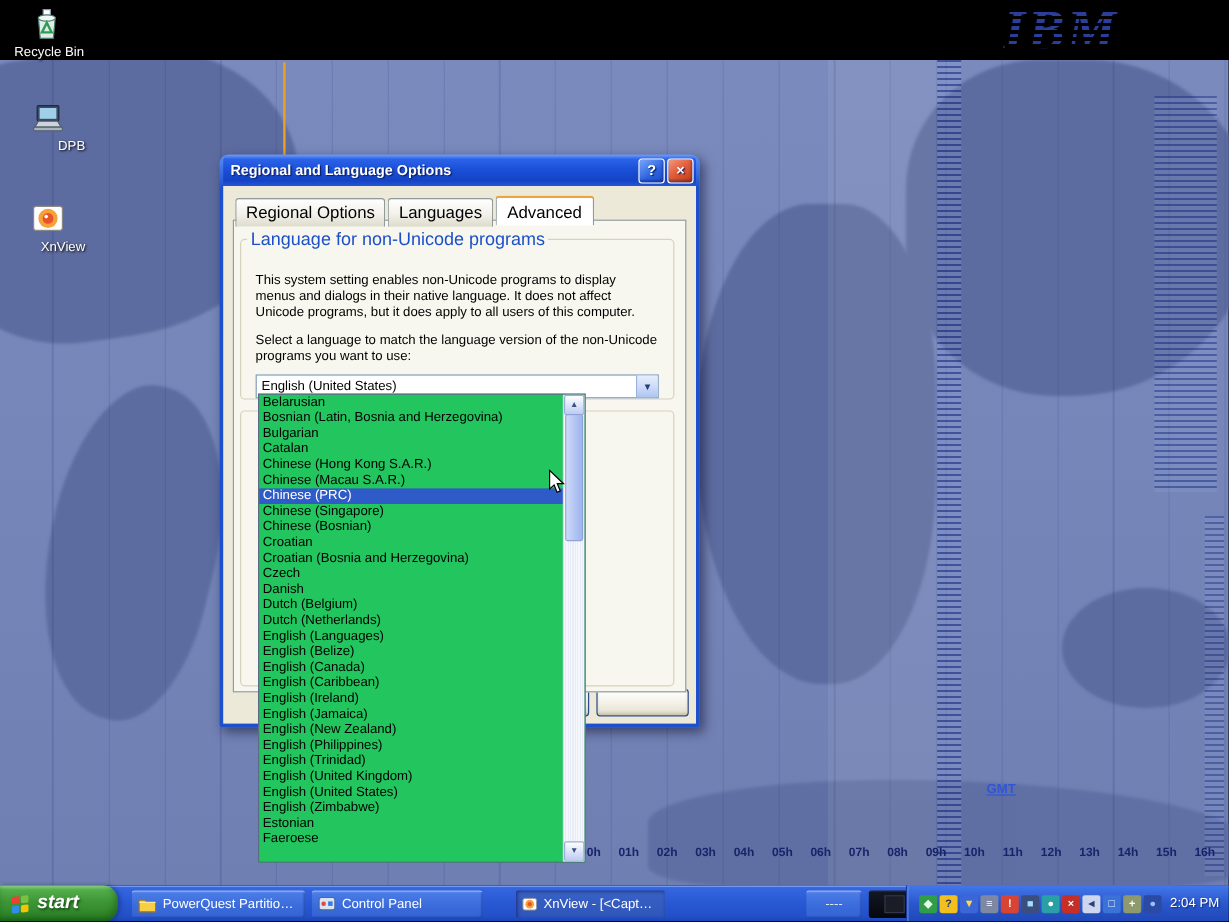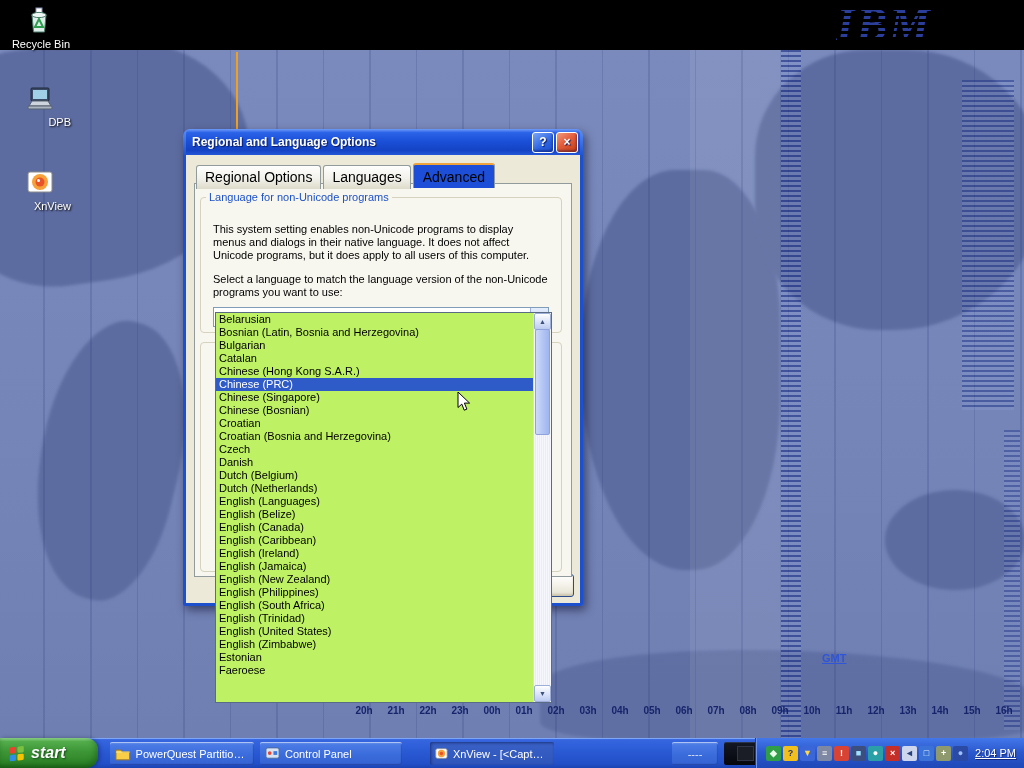--- a/index.html
+++ b/index.html
@@ -51,42 +51,42 @@
   .tb-btn{width:20px;height:19px;border:1px solid #fff;border-radius:3px;display:flex;align-items:center;
     justify-content:center;color:#fff;font-weight:bold;font-size:12px;
     box-shadow:inset -1px -2px 2px rgba(0,0,60,.35);cursor:default;}
   .tb-help{background:linear-gradient(145deg,#79a5f8,#2b62e0 60%,#1c4ecb);}
   .tb-close{background:linear-gradient(145deg,#f29a7e,#e25d3b 45%,#c33c12);}
   .dialog-body{position:relative;height:calc(100% - 26px);background:#ECE9D8;}
   .tabstrip{position:absolute;top:8px;left:10px;display:flex;z-index:3;}
   .tab{font-size:14px;padding:3px 8px 2px;margin-right:2px;position:relative;top:2px;color:#000;
     background:linear-gradient(#fefefe,#f2f1ea 55%,#dddbca);
     border:1px solid #919B9C;border-bottom:none;border-radius:3px 3px 0 0;cursor:default;}
-  .tab.active{background:#1d4ed8;top:0;border-top:2px solid #f0a23c;padding:4px 9px 3px;margin-bottom:-1px;z-index:4;}
+  .tab.active{background:#ffffff;top:0;border-top:2px solid #f0a23c;padding:4px 9px 3px;margin-bottom:-1px;z-index:4;}
   .tab-page{position:absolute;top:28px;left:8px;right:8px;height:392px;background:#F8F7EF;
     border:1px solid #919B9C;z-index:1;}
   fieldset.group{position:absolute;border:1px solid #d5d2bd;border-radius:4px;margin:0;padding:0;}
-  fieldset.group legend{font-size:11px;color:#1c50c8;padding:0 3px;margin-left:5px;}
+  fieldset.group legend{font-size:15px;color:#1c50c8;padding:0 3px;margin-left:5px;}
   .g1{left:5px;top:7px;right:9px;height:140px;}
   .g2{left:5px;top:158px;right:9px;height:228px;}
   .desc{position:absolute;left:12px;top:20px;width:334px;margin:0;font-size:11px;line-height:13px;color:#000;}
   .desc2{position:absolute;left:12px;top:70px;width:344px;margin:0;font-size:11px;line-height:13px;color:#000;}
   .combo{position:absolute;left:12px;right:12px;top:104px;height:20px;box-sizing:border-box;
     background:#fff;border:1px solid #7F9DB9;display:flex;align-items:center;font-size:11px;padding-left:4px;}
   .combo-text{flex:1;white-space:nowrap;overflow:hidden;}
   .combo-btn{width:17px;align-self:stretch;display:flex;align-items:center;justify-content:center;
     font-size:8px;color:#27407c;border-left:1px solid #9ab0dc;
     background:linear-gradient(180deg,#e6eefc,#cfdcf8 50%,#aec4f0);}
   .dlg-buttons{position:absolute;bottom:6px;right:6px;display:flex;gap:6px;}
   .xp-btn{width:75px;height:21px;border:1px solid #2a4a8c;border-radius:3px;
     background:linear-gradient(180deg,#fff,#f2f0e6 55%,#e2dfd0);box-shadow:inset 0 -2px 2px rgba(160,150,110,.35);}
 
   
-  .dropdown{position:absolute;left:215px;top:312px;width:337px;height:391px;box-sizing:border-box;
-    background:#bef264;border:1px solid #5a6c85;z-index:20;}
+  .dropdown{position:absolute;left:215px;top:328px;width:273px;height:391px;box-sizing:border-box;
+    background:#22c55e;border:1px solid #5a6c85;z-index:20;}
   .dd-items{position:absolute;left:0;top:0;right:17px;bottom:0;overflow:hidden;}
   .dd-item{height:13px;line-height:13px;font-size:11px;padding-left:3px;color:#000;white-space:nowrap;cursor:default;}
   .dd-item.selected{background:#2f5bc8;color:#fff;}
   .dd-scrollbar{position:absolute;top:0;right:0;width:17px;height:100%;
     background:repeating-linear-gradient(90deg,#f6f7fd 0 1px,#e9edf8 1px 2px);border-left:1px solid #d5dcf0;}
   .sb-btn{position:absolute;left:0;width:17px;height:17px;box-sizing:border-box;
     background:linear-gradient(180deg,#fdfefe,#d7e0f7 60%,#bccbf2);border:1px solid #9daed8;border-radius:2px;
     color:#3a5080;font-size:7px;display:flex;align-items:center;justify-content:center;}
   .sb-up{top:0;}.sb-down{bottom:0;}
   .sb-thumb{position:absolute;left:1px;width:15px;top:16px;height:106px;box-sizing:border-box;
@@ -114,21 +114,21 @@
     box-shadow:inset 1px 1px 3px rgba(5,15,70,.55);}
   .task-btn.dash{justify-content:center;padding:0;color:#dfe6f8;}
   .dark-seg{position:absolute;top:4px;height:23px;border-radius:2px;background:linear-gradient(180deg,#141824,#05070c);
     display:flex;align-items:center;justify-content:center;box-shadow:inset 0 1px 0 rgba(120,140,200,.25);}
   .dk-icon{width:15px;height:13px;background:#1a1d26;border:1px solid #30354a;}
   .tray{position:absolute;right:0;top:0;height:30px;display:flex;align-items:center;gap:1px;
     padding:0 8px 0 10px;background:linear-gradient(180deg,#4277ea,#2a57cc 50%,#1f48b8);
     border-left:1px solid #1a3a9c;box-shadow:inset 1px 0 0 #6f95f2;}
   .tray-icon{width:15px;height:15px;border-radius:2px;font-size:9px;line-height:15px;text-align:center;
     font-weight:bold;cursor:default;}
-  .clock{color:#fff;font-size:11px;margin-left:6px;text-shadow:1px 1px 1px rgba(0,0,60,.5);text-decoration:underline;}
+  .clock{color:#fff;font-size:11px;margin-left:6px;text-shadow:1px 1px 1px rgba(0,0,60,.5);}
 </style>
 </head>
 <body>
 
 <div id="screen">
 
   <div class="wallpaper">
     <div class="land l1"></div>
     <div class="land l2"></div>
     <div class="land l3"></div>
@@ -238,39 +238,40 @@
   </div>
 
   <div class="dropdown">
     <div class="dd-items">
 
     <div class="dd-item">Belarusian</div>
         <div class="dd-item">Bosnian (Latin, Bosnia and Herzegovina)</div>
         <div class="dd-item">Bulgarian</div>
         <div class="dd-item">Catalan</div>
         <div class="dd-item">Chinese (Hong Kong S.A.R.)</div>
+        <div class="dd-item">Chinese (Macau S.A.R.)</div>
         <div class="dd-item selected">Chinese (PRC)</div>
         <div class="dd-item">Chinese (Singapore)</div>
         <div class="dd-item">Chinese (Bosnian)</div>
         <div class="dd-item">Croatian</div>
         <div class="dd-item">Croatian (Bosnia and Herzegovina)</div>
         <div class="dd-item">Czech</div>
         <div class="dd-item">Danish</div>
         <div class="dd-item">Dutch (Belgium)</div>
         <div class="dd-item">Dutch (Netherlands)</div>
         <div class="dd-item">English (Languages)</div>
         <div class="dd-item">English (Belize)</div>
         <div class="dd-item">English (Canada)</div>
         <div class="dd-item">English (Caribbean)</div>
         <div class="dd-item">English (Ireland)</div>
         <div class="dd-item">English (Jamaica)</div>
         <div class="dd-item">English (New Zealand)</div>
         <div class="dd-item">English (Philippines)</div>
-        <div class="dd-item">English (South Africa)</div>
         <div class="dd-item">English (Trinidad)</div>
+        <div class="dd-item">English (United Kingdom)</div>
         <div class="dd-item">English (United States)</div>
         <div class="dd-item">English (Zimbabwe)</div>
         <div class="dd-item">Estonian</div>
         <div class="dd-item">Faeroese</div>
       </div>
     <div class="dd-scrollbar">
       <div class="sb-btn sb-up">▲</div>
       <div class="sb-thumb"></div>
       <div class="sb-btn sb-down">▼</div>
     </div>

